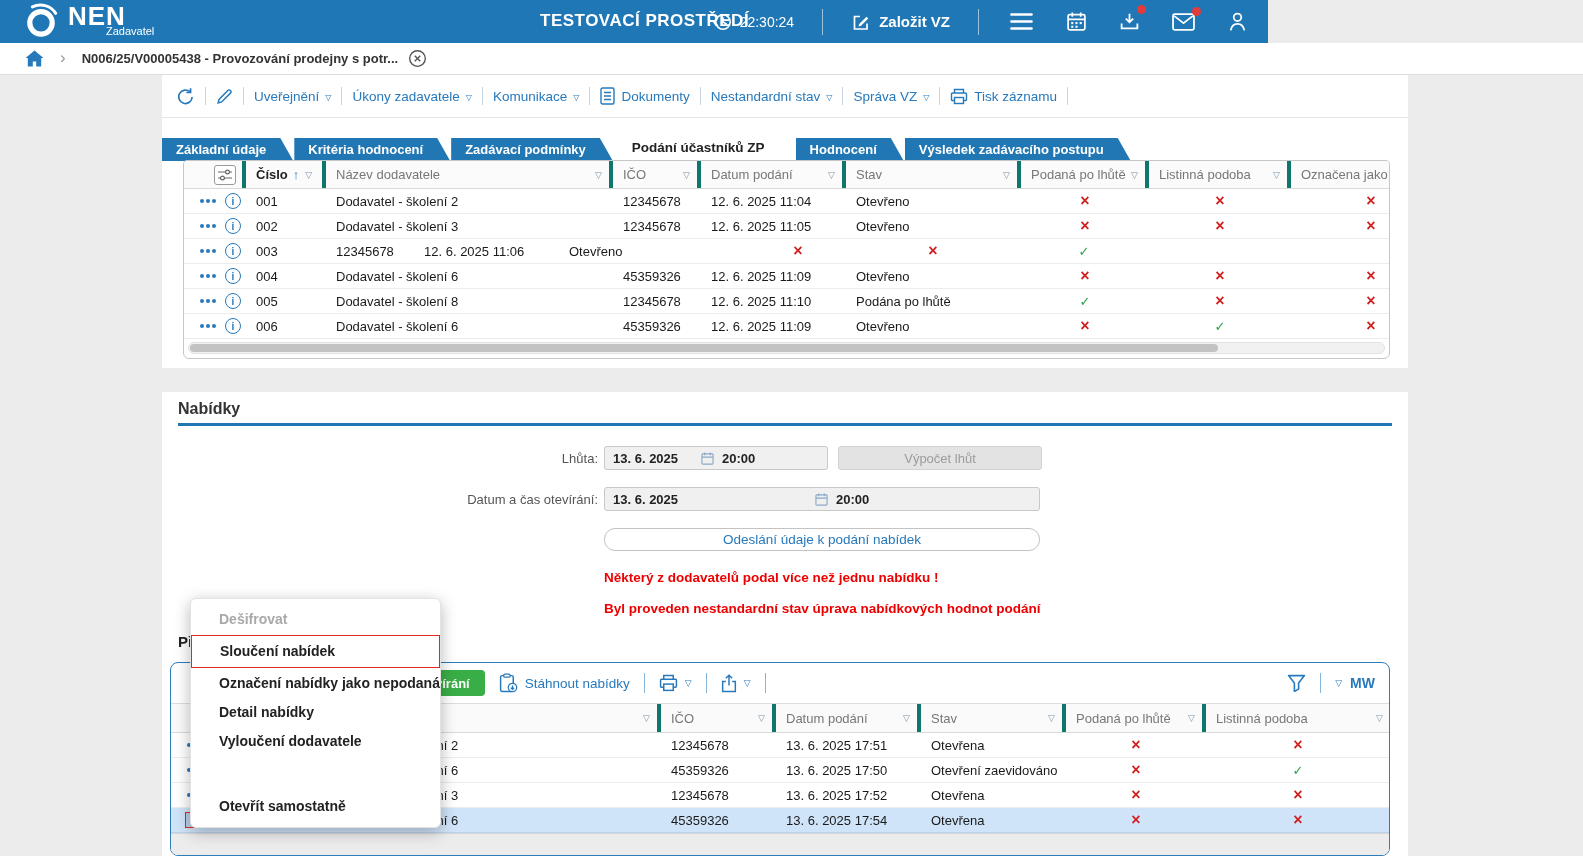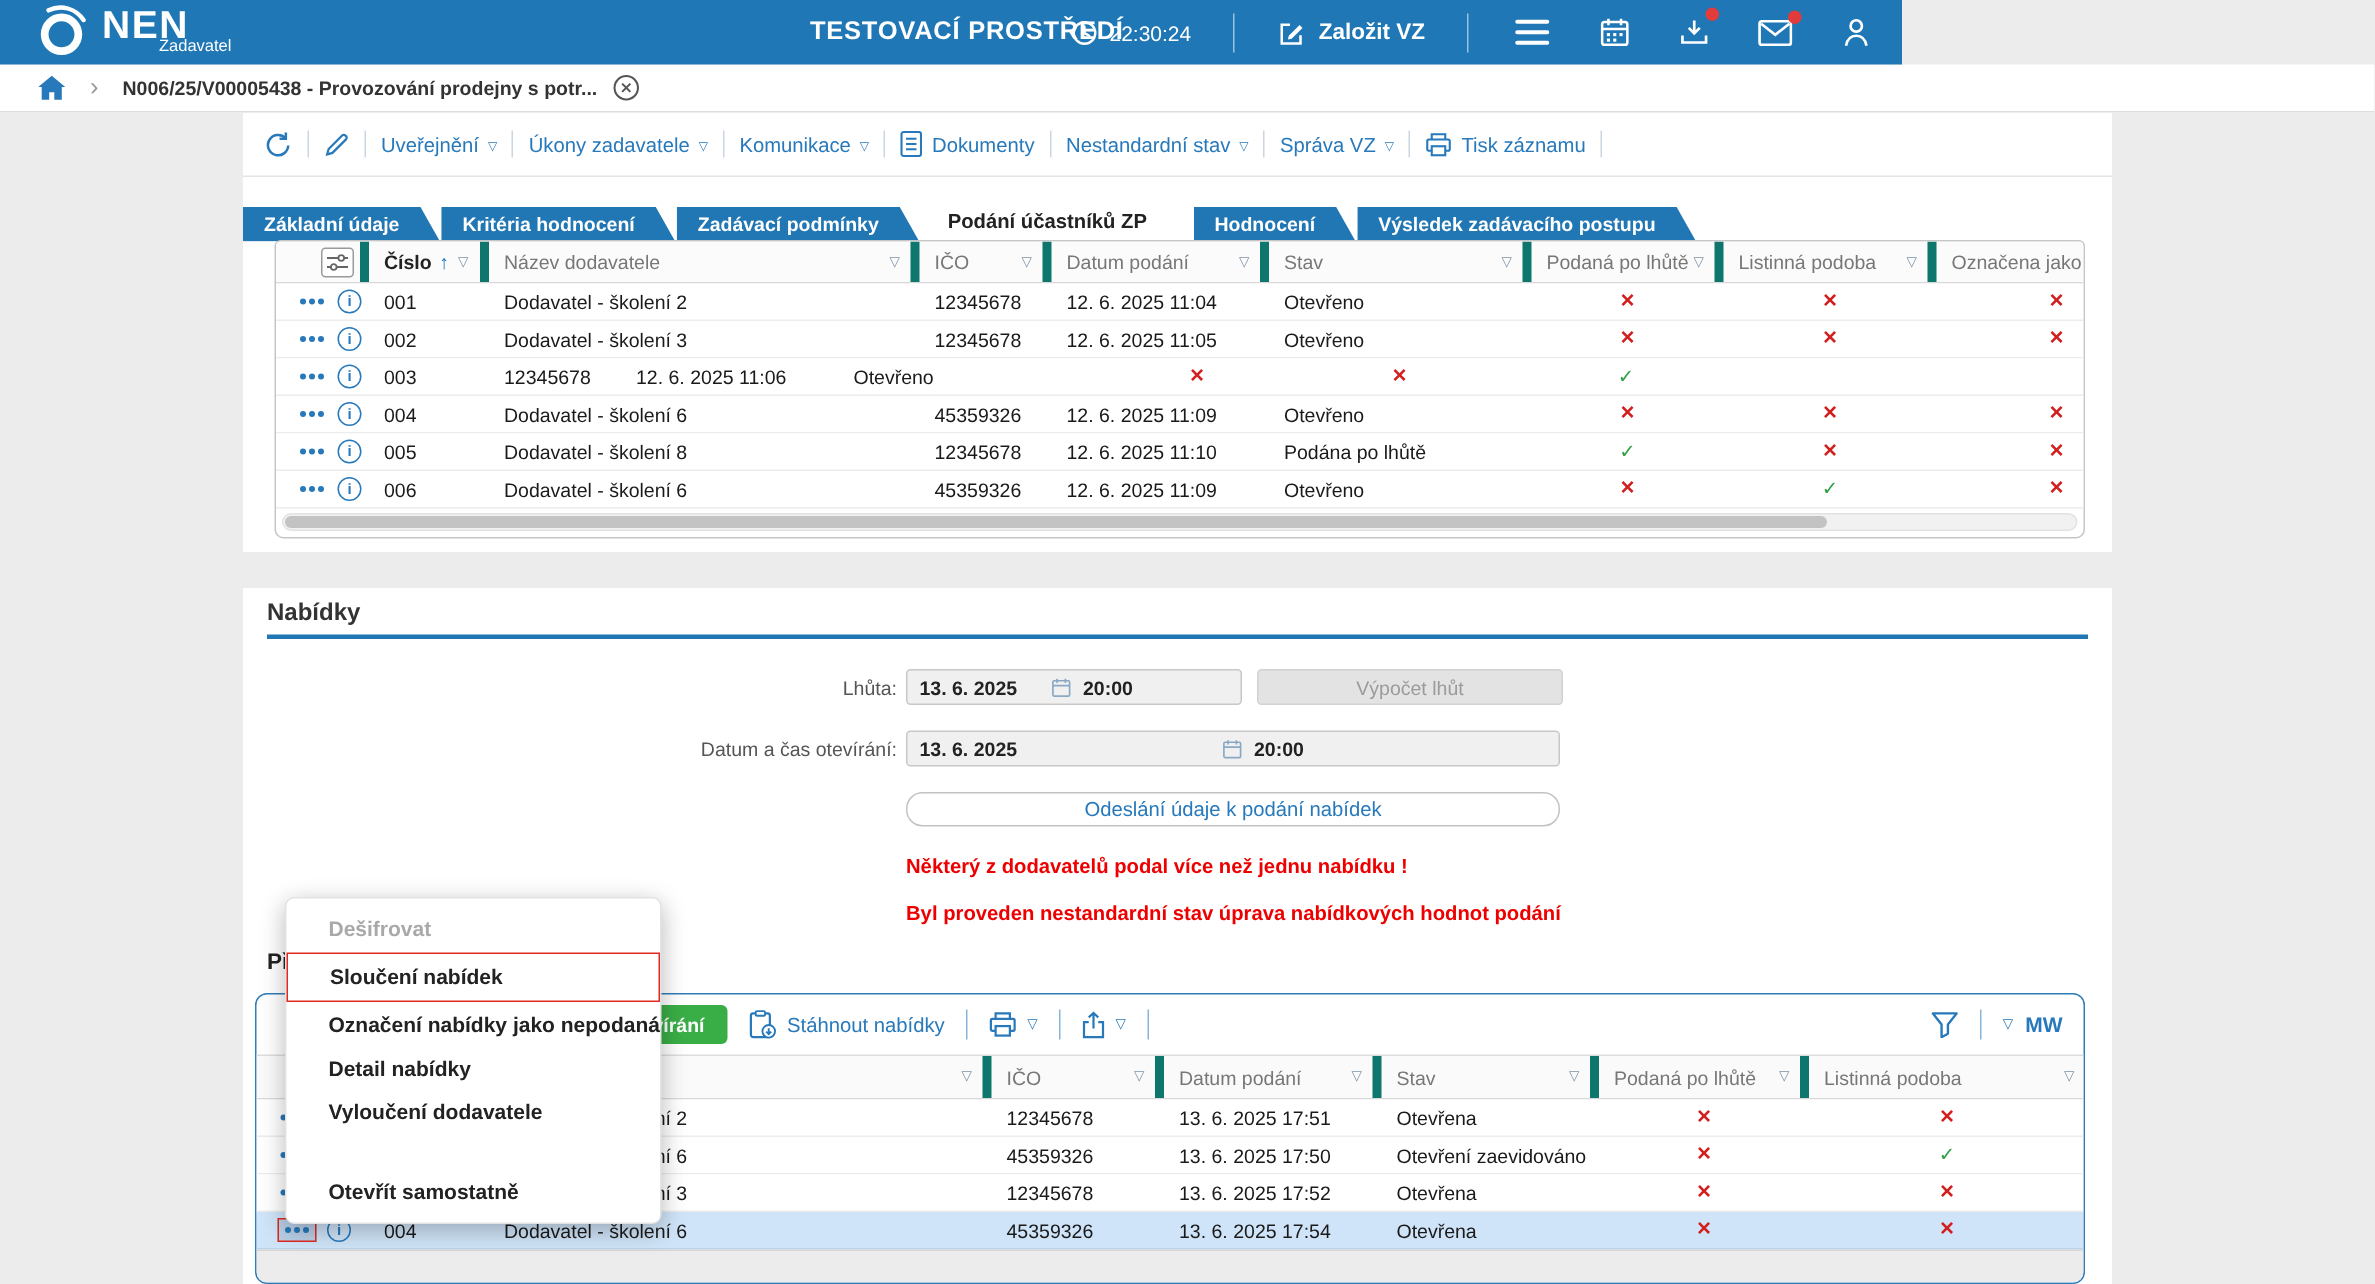--- a/index.html
+++ b/index.html
@@ -42,21 +42,21 @@
 
   
   .tabbar{position:absolute;left:0;right:0;top:59px;height:27px;display:flex;align-items:flex-end}
   .tab{height:23px;line-height:23px;background:#2077b4;color:#fff;font-size:13px;font-weight:bold;padding:0 27px 0 14px;margin-right:1px;cursor:pointer;white-space:nowrap;clip-path:polygon(0 0,calc(100% - 13px) 0,100% 100%,0 100%);filter:drop-shadow(1px 1px 1px rgba(0,0,0,.25))}
   .tab.active{height:27px;line-height:27px;background:#fff;color:#222;padding:0 30px 0 18px;font-size:13.5px}
 
   
   .tbl1{position:absolute;left:21px;top:85px;width:1207px;background:#fff;border:1px solid #c6c6c6;border-radius:4px 4px 6px 6px;overflow:hidden}
   .tr{display:flex;align-items:center}
   .th-row{height:28px;background:#fbfbfb;border-bottom:1px solid #d9d9d9}
-  .th{height:100%;display:flex;align-items:center;padding-left:10px;border-right:6px solid #0f766e;color:#777;font-size:13px;overflow:hidden;white-space:nowrap;flex-shrink:0}
+  .th{height:100%;display:flex;align-items:center;padding-left:10px;border-right:4px solid #0f766e;color:#777;font-size:13px;overflow:hidden;white-space:nowrap;flex-shrink:0}
   .th:last-child{border-right:none}
   .th-lb.b{color:#222;font-weight:bold}
   .sort{color:#2779bb;font-size:13px;margin-left:5px}
   .filt{margin-left:auto;margin-right:7px;color:#7d93a6}
   .th .sort + .filt{margin-left:6px;margin-right:0}
   .t1b .tr,.t2b .tr{height:25px;border-bottom:1px solid #ececec;background:#fff}
   .td{height:100%;display:flex;align-items:center;padding-left:10px;overflow:hidden;white-space:nowrap;flex-shrink:0;font-size:13px;color:#1a1a1a}
   .td.c{justify-content:center;padding-left:0}
   .td.act,.th.act{justify-content:flex-start;gap:7px;padding-left:14px}
   .settings-box{width:22px;height:20px;border:1px solid #9a9a9a;border-radius:3px;display:flex;align-items:center;justify-content:center;cursor:pointer;background:#fff;margin-left:16px}
@@ -98,21 +98,21 @@
   .p2right .dd{margin-left:14px;cursor:pointer}
   .t2h .th-row{height:30px;background:#fafafa;border-top:1px solid #ddd}
   .p2foot{flex:1;background:#ececec;border-top:1px solid #d6d6d6}
   .t2b .tr.sel{background:#cfe4f8;border-bottom:1px solid #b9d2ec}
 
   
   .ctx-menu{position:absolute;left:190px;top:598px;width:251px;background:#fff;border:1px solid #e3e3e3;border-radius:6px;box-shadow:0 4px 16px rgba(0,0,0,.28);z-index:40;padding:6px 0}
   .mi{height:29px;line-height:29px;padding-left:28px;font-size:14px;font-weight:600;color:#222;cursor:pointer;white-space:nowrap}
   .mi.dis{color:#a9a9a9;font-weight:700;cursor:default}
   .mi.hl{border:1px solid #e0281e;height:33px;line-height:31px;margin:1px 0}
-  .mi.sep{margin-top:24px}
+  .mi.sep{margin-top:36px}
 </style>
 </head>
 <body>
 
 <div class="page">
 
   <header class="hdr">
     <div class="brand">
       <span class="ico">
         <svg width="38" height="38" viewBox="0 0 44 44">

